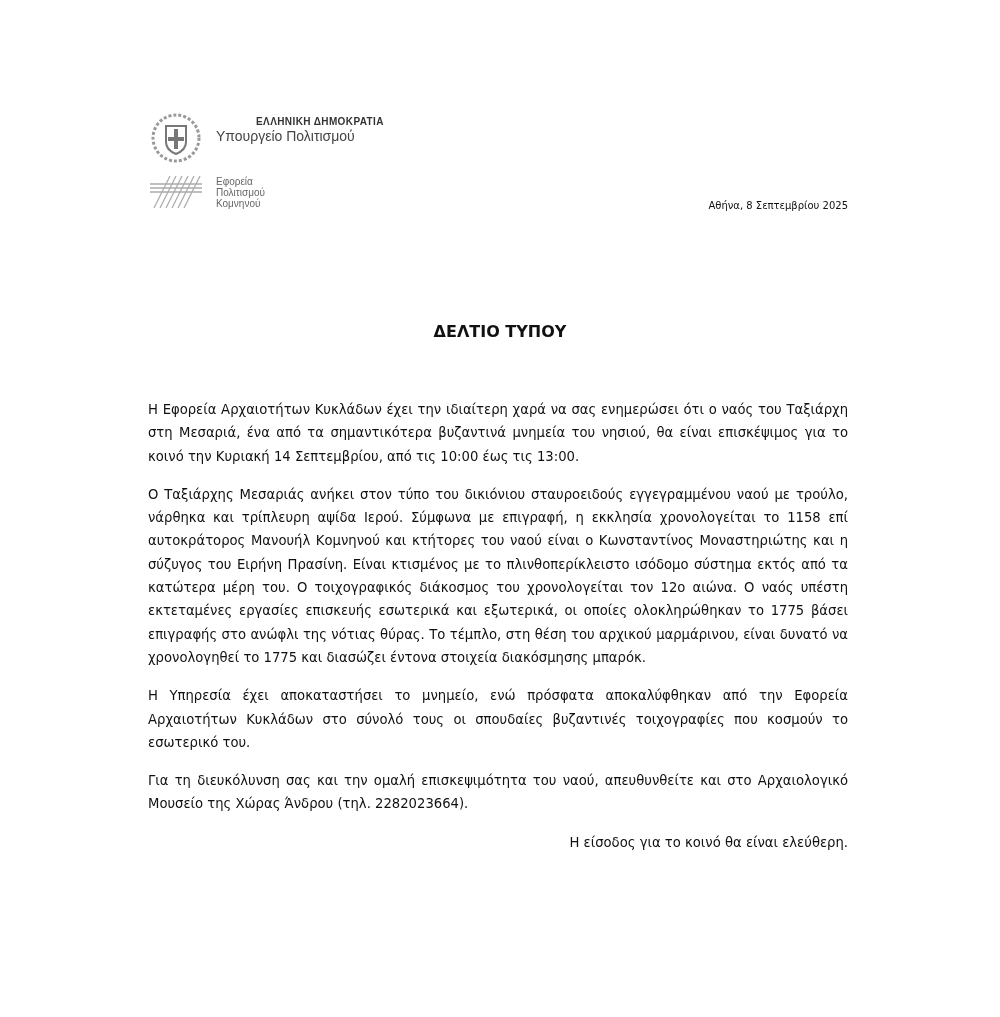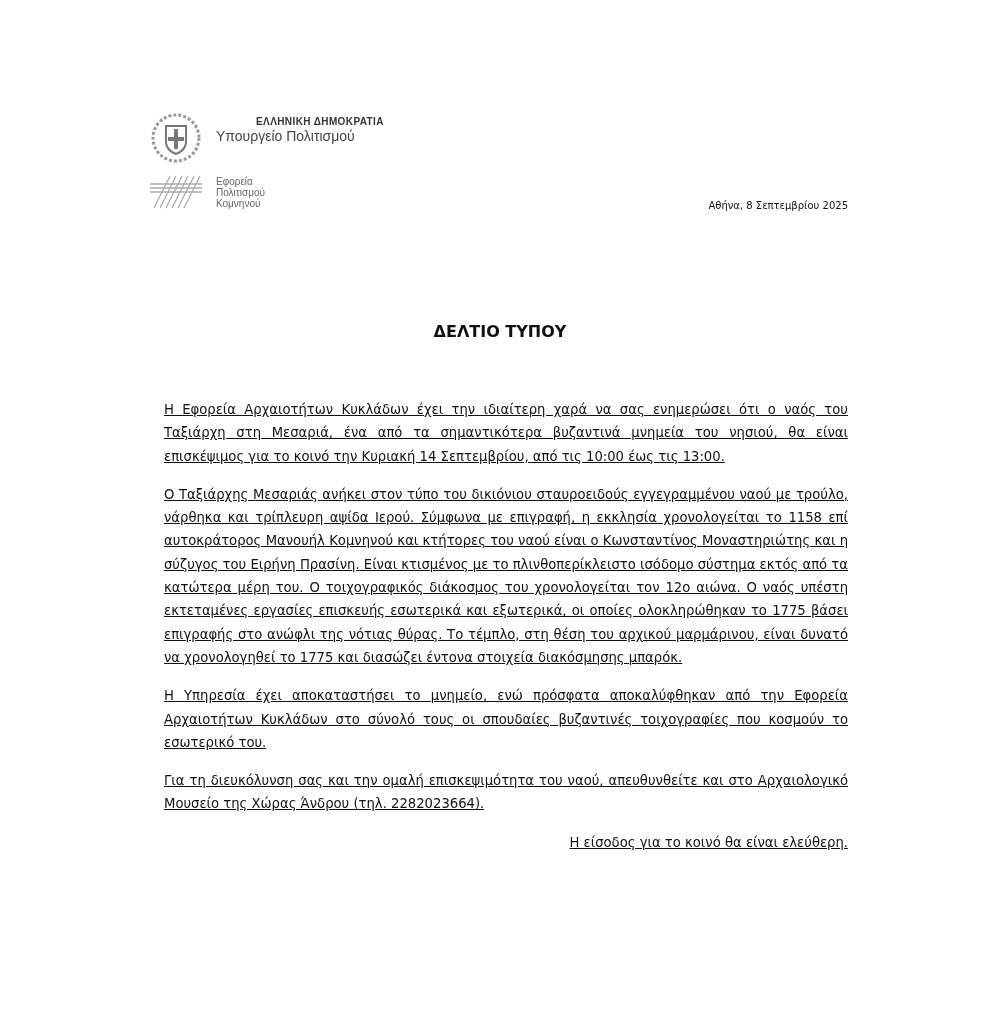--- a/index.html
+++ b/index.html
@@ -12,21 +12,21 @@
     .gov-line2 { font-size: 14px; color: #444; line-height: 14px; }
 
     .ephorate-logo { position: absolute; left: 148px; top: 170px; width: 56px; height: 40px; }
     .ephorate-text { position: absolute; left: 216px; top: 176px; font-family: "Liberation Sans", sans-serif; font-size: 10px; line-height: 11px; color: #666; }
 
     .date { position: absolute; right: 152px; top: 200px; font-family: "DejaVu Sans", sans-serif; font-size: 10px; color: #111; }
 
     .title { position: absolute; left: 0; width: 1000px; top: 322px; text-align: center; font-family: "DejaVu Sans", sans-serif; font-size: 16px; font-weight: bold; color: #111; }
 
     .body-text { position: absolute; left: 148px; width: 700px; top: 398px; font-family: "DejaVu Sans", sans-serif; font-size: 13.2px; line-height: 23.3px; color: #111; }
-    .body-text p { margin: 0 0 15px 16px; text-align: justify; text-decoration: underline; }
+    .body-text p { margin: 0 0 15px 0; text-align: justify; }
     .body-text p.left { text-align: right; }
   </style>
 </head>
 <body>
 
 <div class="page">
 
   <svg class="emblem" viewBox="0 0 52 52">
     <circle cx="26" cy="26" r="23" fill="none" stroke="#999" stroke-width="3" stroke-dasharray="3 2"></circle>
     <path d="M16 14 H36 V30 Q36 38 26 42 Q16 38 16 30 Z" fill="#fff" stroke="#777" stroke-width="2"></path>

